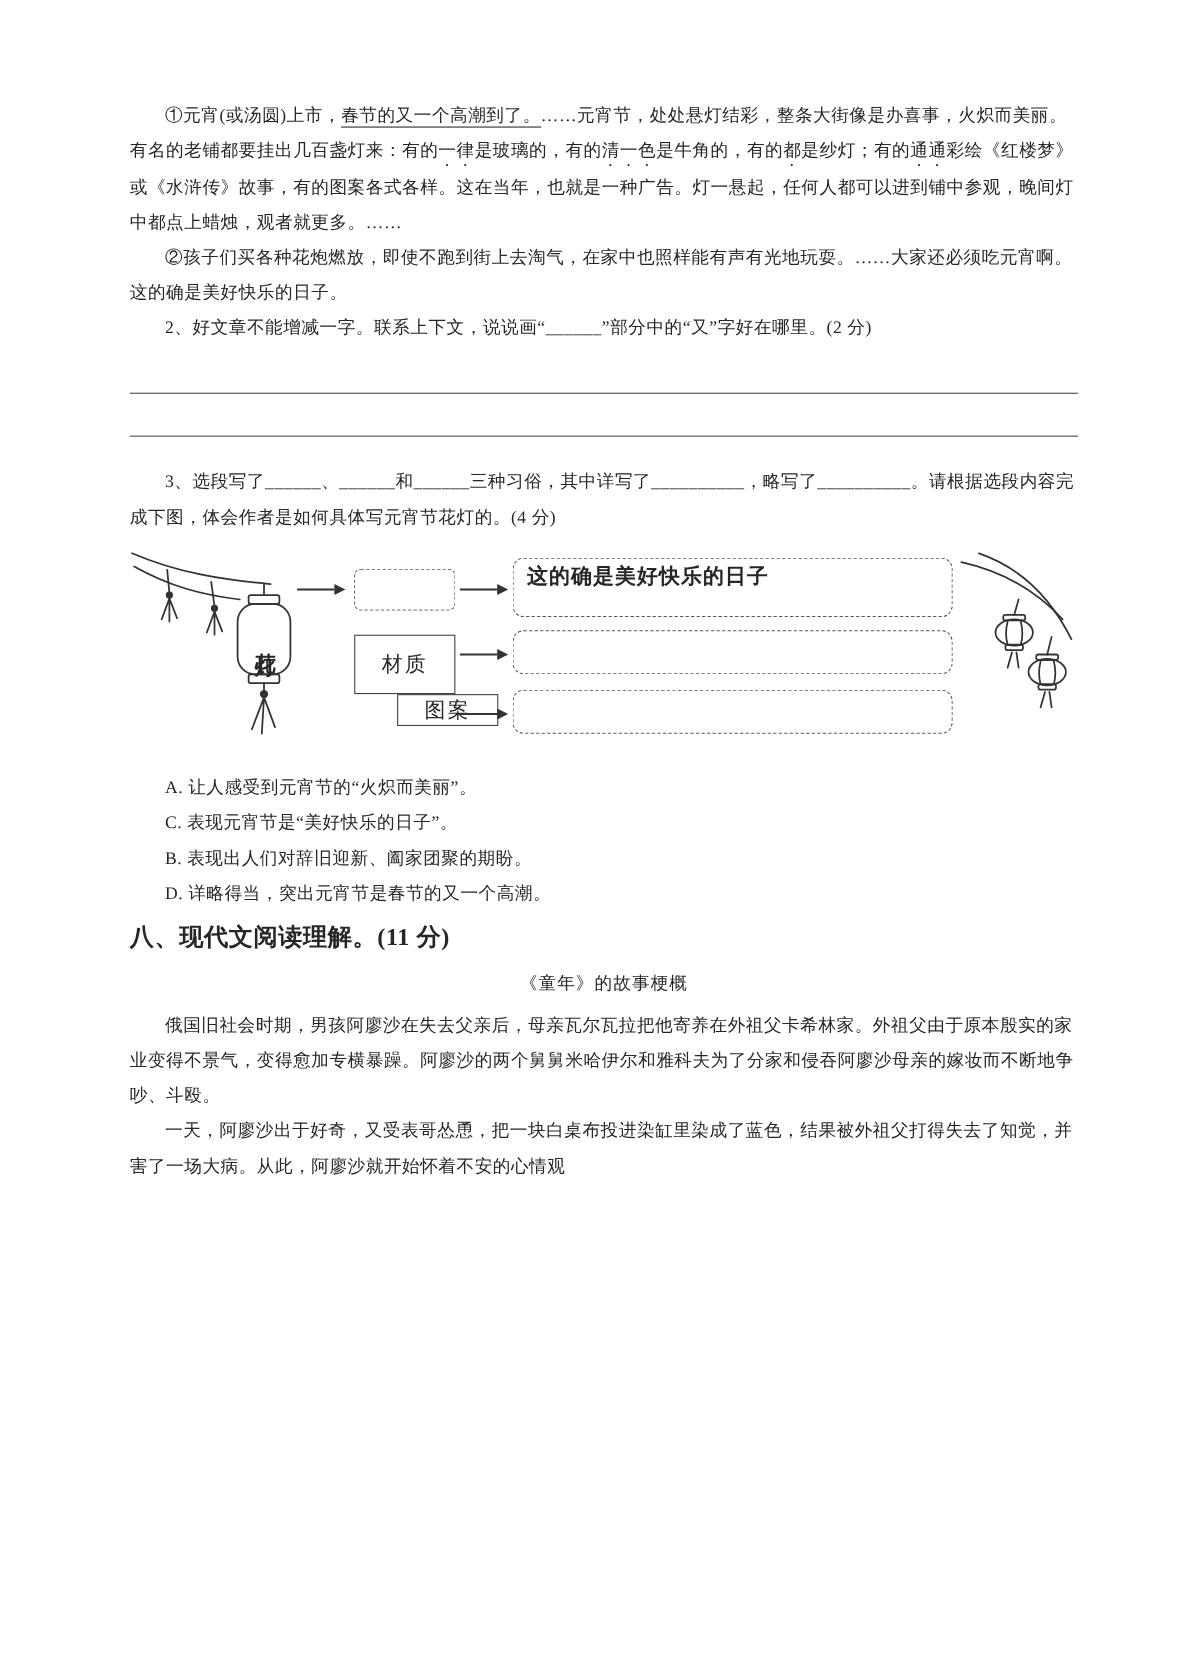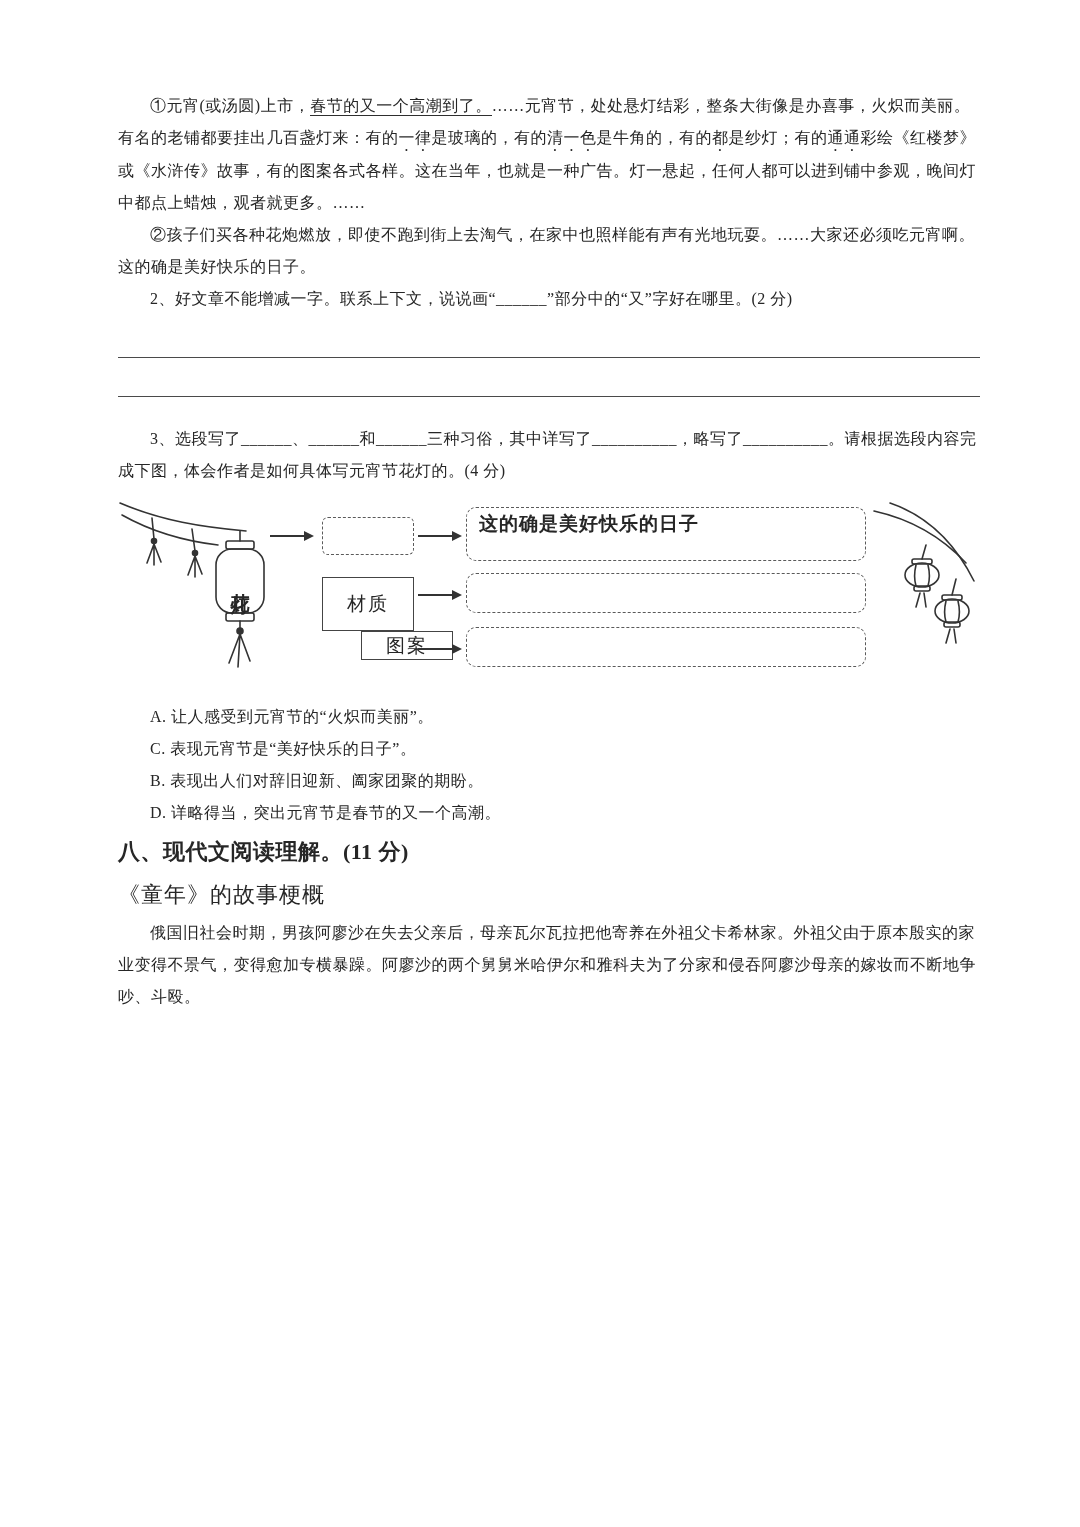--- a/index.html
+++ b/index.html
@@ -79,22 +79,23 @@
   }
   
   .section-heading {
     font-size: 22px;
     line-height: 42px;
     font-weight: bold;
     letter-spacing: 0.5px;
     margin-top: 2px;
   }
   .story-title {
-    font-size: 22px;
+    font-size: 16px;
     line-height: 44px;
+    text-align: center;
     letter-spacing: 1px;
   }
 </style>
 </head>
 <body>
 
 <div class="page">
 
   <p class="para"><span>①元宵(或汤圆)上市，</span><span class="underline">春节的又一个高潮到了。</span><span>……元宵节，处处悬灯结彩，整条大街像是办喜事，火炽而美丽。有名的老铺都要挂出几百盏灯来：有的</span><span class="em-dots">一律</span><span>是玻璃的，有的</span><span class="em-dots">清一色</span><span>是牛角的，有的</span><span class="em-dots">都</span><span>是纱灯；有的</span><span class="em-dots">通通</span><span>彩绘《红楼梦》或《水浒传》故事，有的图案各式各样。这在当年，也就是一种广告。灯一悬起，任何人都可以进到铺中参观，晚间灯中都点上蜡烛，观者就更多。……</span></p>
 
@@ -184,14 +185,15 @@
   </div>
 
   <p class="para">A. 让人感受到元宵节的“火炽而美丽”。</p>
   <p class="para">C. 表现元宵节是“美好快乐的日子”。</p>
   <p class="para">B. 表现出人们对辞旧迎新、阖家团聚的期盼。</p>
   <p class="para">D. 详略得当，突出元宵节是春节的又一个高潮。</p>
 
   <h2 class="section-heading">八、现代文阅读理解。(11 分)</h2>
   <p class="story-title">《童年》的故事梗概</p>
   <p class="para">俄国旧社会时期，男孩阿廖沙在失去父亲后，母亲瓦尔瓦拉把他寄养在外祖父卡希林家。外祖父由于原本殷实的家业变得不景气，变得愈加专横暴躁。阿廖沙的两个舅舅米哈伊尔和雅科夫为了分家和侵吞阿廖沙母亲的嫁妆而不断地争吵、斗殴。</p>
+  <p class="para">一天，阿廖沙出于好奇，又受表哥怂恿，把一块白桌布投进染缸里染成了蓝色，结果被外祖父打得失去了知觉，并害了一场大病。从此，阿廖沙就开始怀着不安的心情观</p>
 
 </div>
 
 </body></html>

